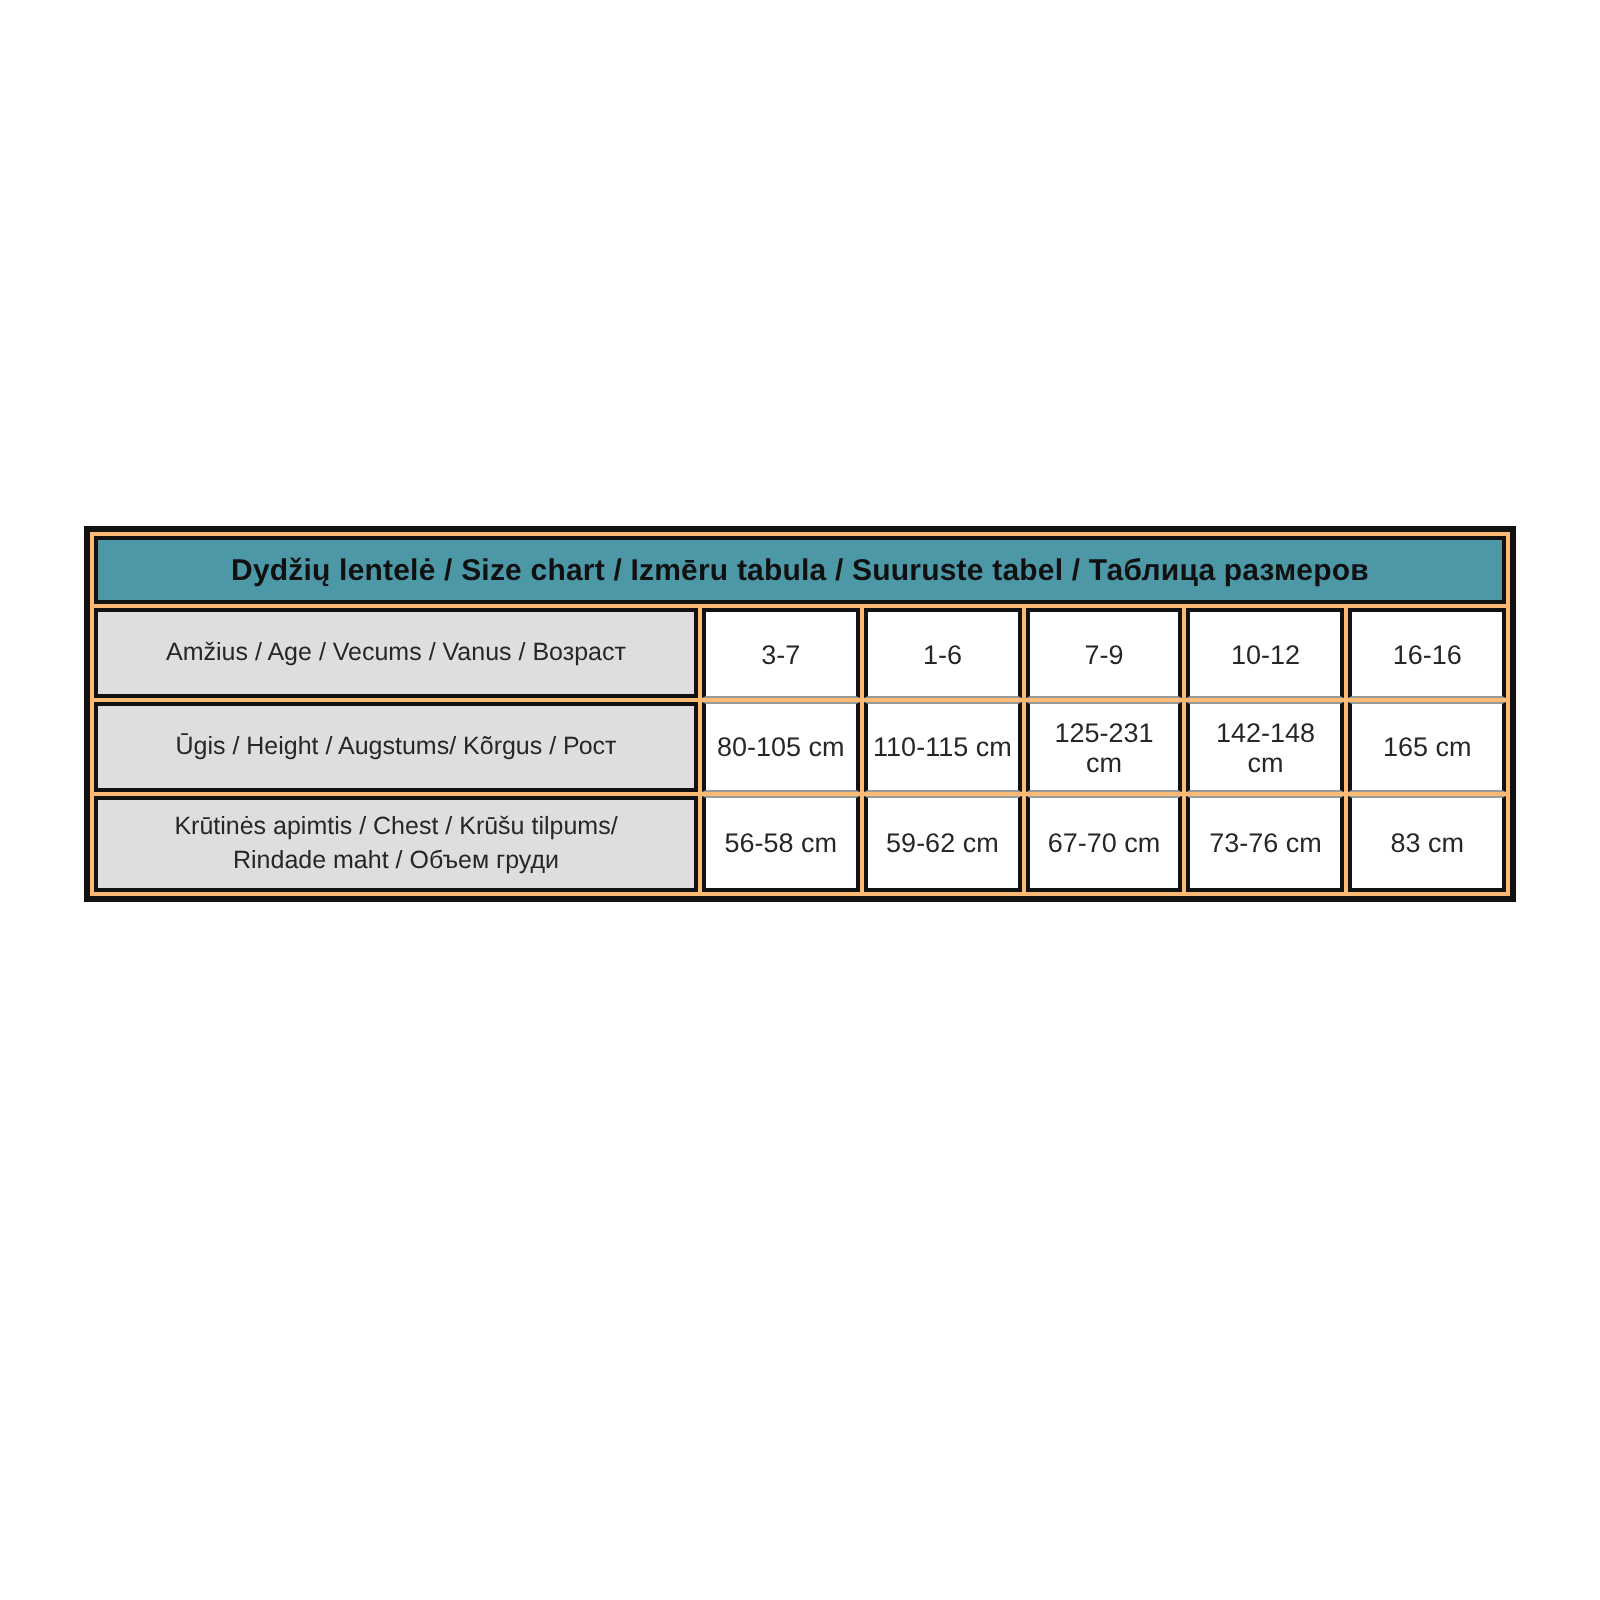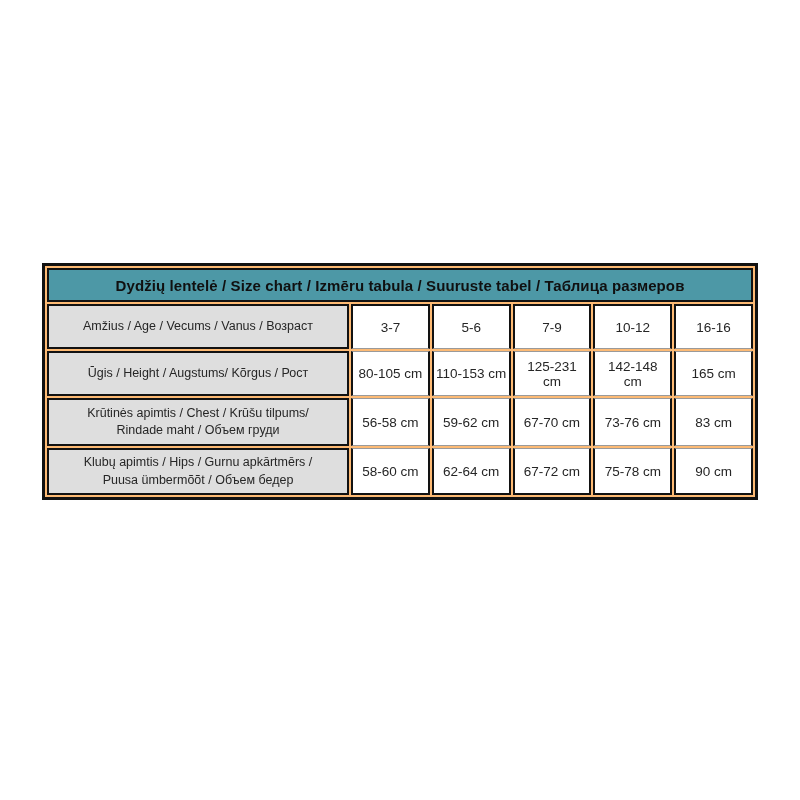--- a/index.html
+++ b/index.html
@@ -82,44 +82,36 @@
     </colgroup>
     <thead>
       <tr>
         <th class="title-cell" colspan="6" style="background-color: rgb(77, 152, 166);">Dydžių lentelė / Size chart / Izmēru tabula / Suuruste tabel / Таблица размеров</th>
       </tr>
     </thead>
     <tbody>
       <tr>
         <td class="lbl" style="background-color: rgb(222, 222, 222);">Amžius / Age / Vecums / Vanus / Возраст</td>
         <td class="val">3-7</td>
-        <td class="val">5-6</td>
+        <td class="val">1-6</td>
         <td class="val">7-9</td>
         <td class="val">10-12</td>
         <td class="val">16-16</td>
       </tr>
       <tr>
         <td class="lbl" style="background-color: rgb(222, 222, 222);">Ūgis / Height / Augstums/ Kõrgus / Рост</td>
         <td class="val">80-105 cm</td>
-        <td class="val">110-153 cm</td>
+        <td class="val">110-115 cm</td>
         <td class="val">125-231 cm</td>
         <td class="val">142-148 cm</td>
         <td class="val">165 cm</td>
       </tr>
       <tr>
         <td class="lbl" style="background-color: rgb(222, 222, 222);">Krūtinės apimtis / Chest / Krūšu tilpums/ Rindade maht / Объем груди</td>
         <td class="val">56-58 cm</td>
         <td class="val">59-62 cm</td>
         <td class="val">67-70 cm</td>
         <td class="val">73-76 cm</td>
         <td class="val">83 cm</td>
       </tr>
-      <tr>
-        <td class="lbl" style="background-color: rgb(222, 222, 222);">Klubų apimtis / Hips / Gurnu apkārtmērs / Puusa ümbermõõt / Объем бедер</td>
-        <td class="val">58-60 cm</td>
-        <td class="val">62-64 cm</td>
-        <td class="val">67-72 cm</td>
-        <td class="val">75-78 cm</td>
-        <td class="val">90 cm</td>
-      </tr>
     </tbody>
   </table>
 </div>
 
 </body></html>

